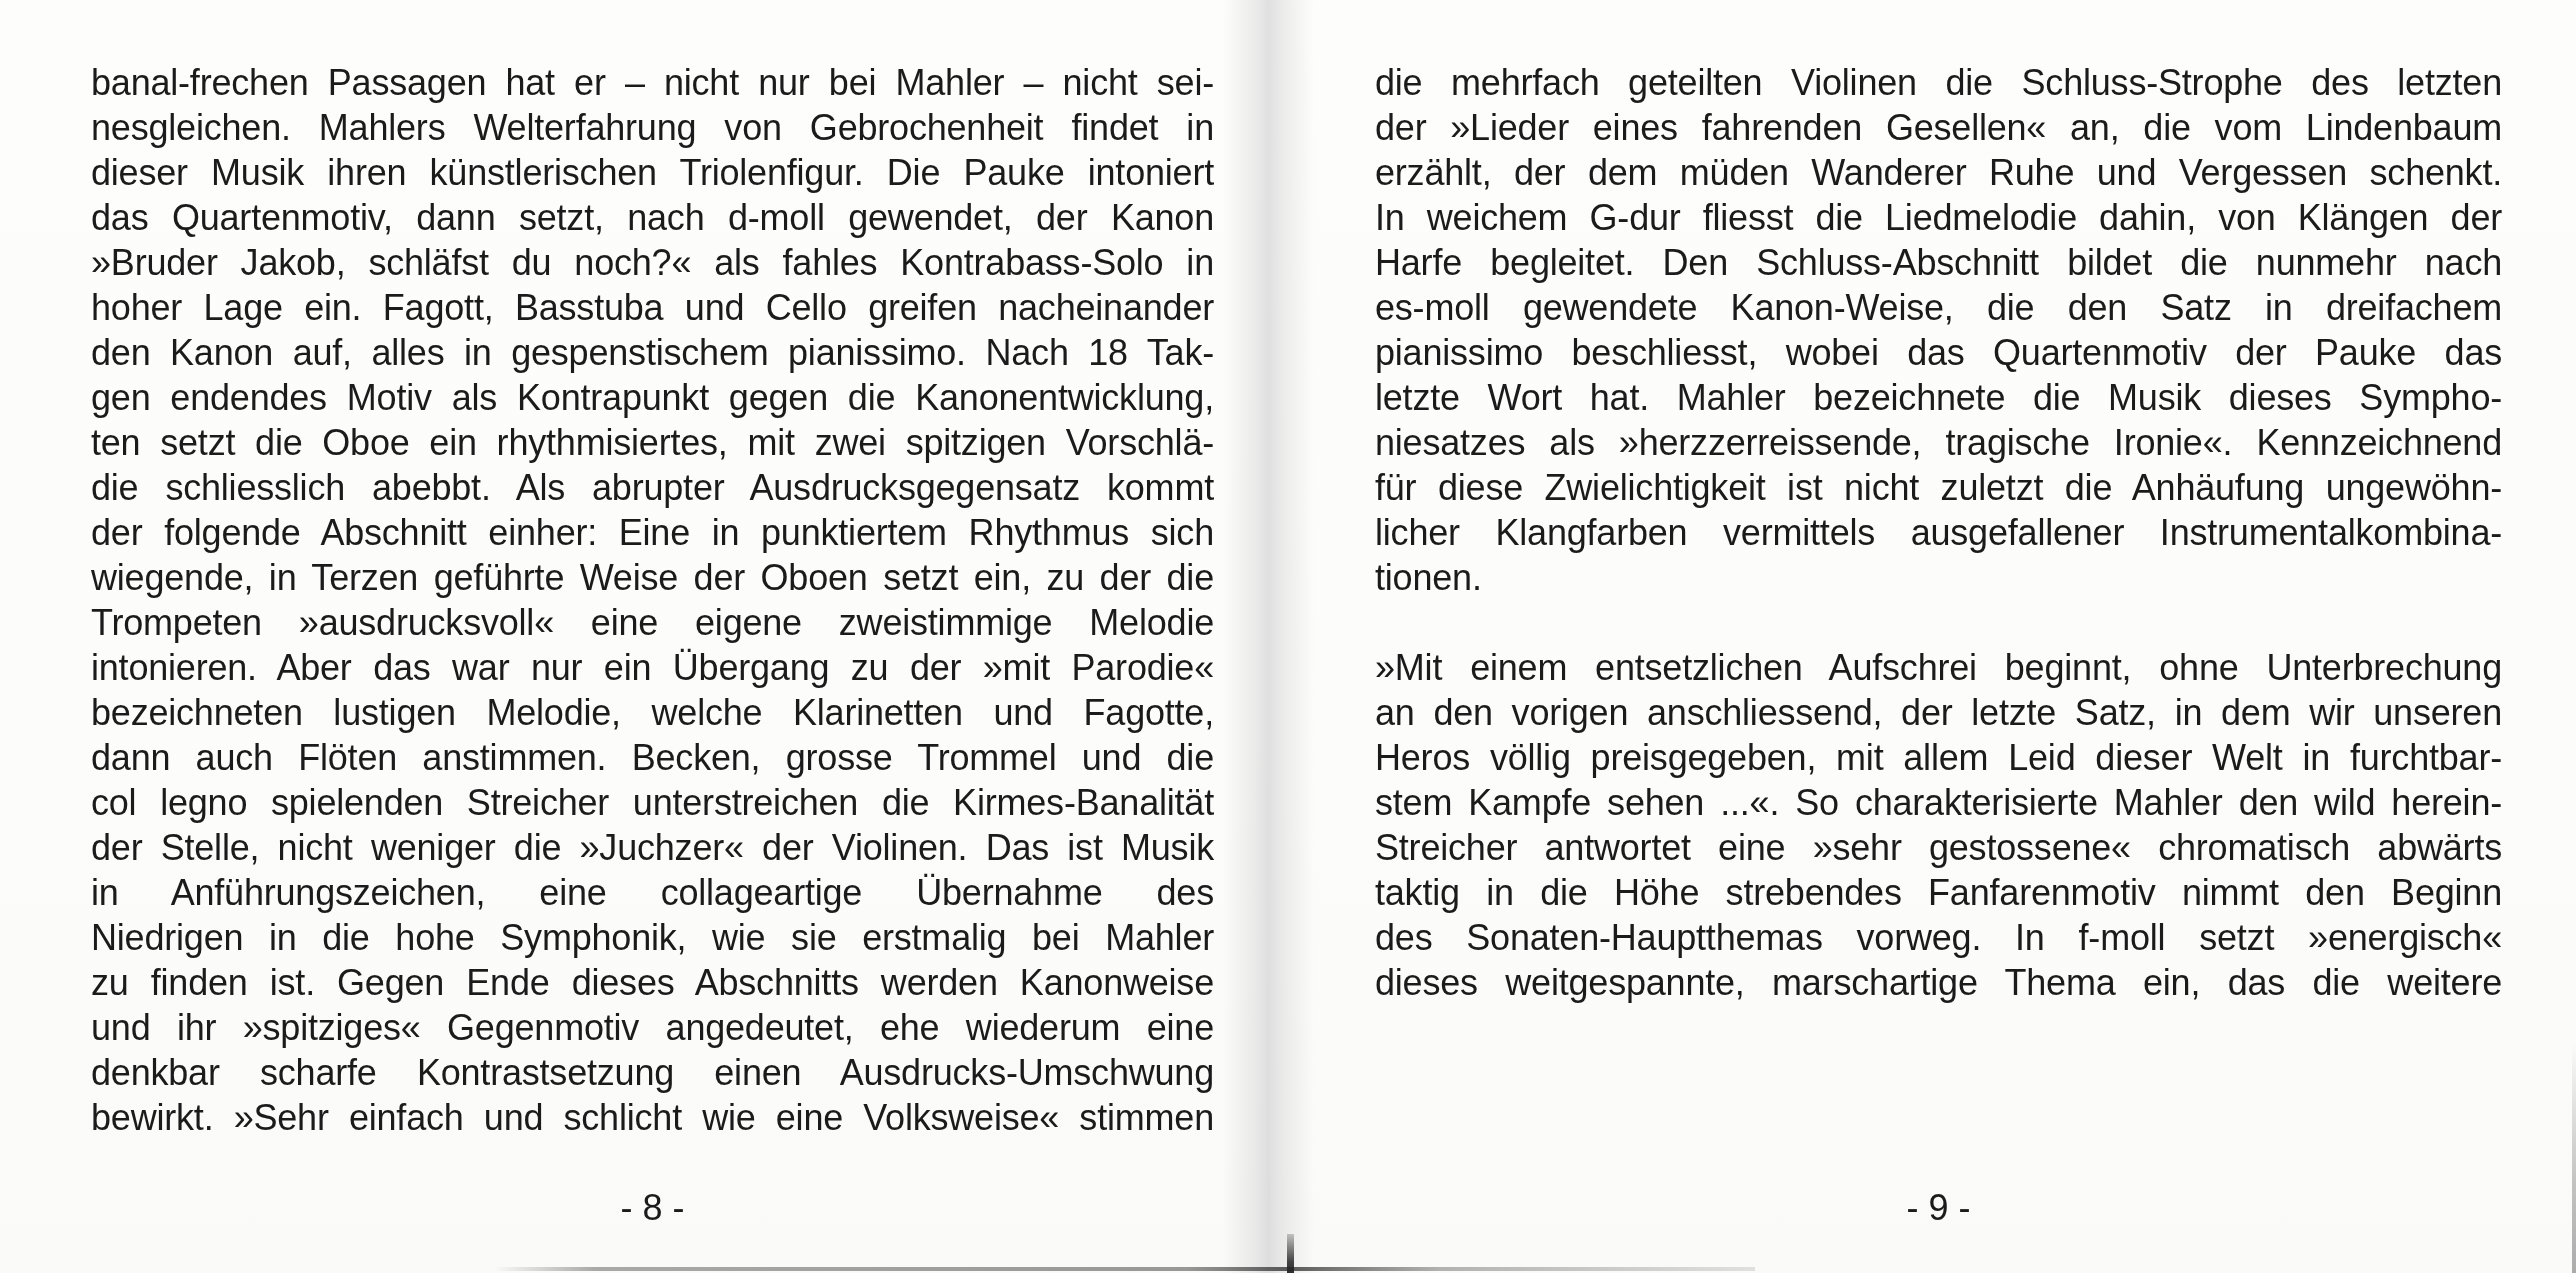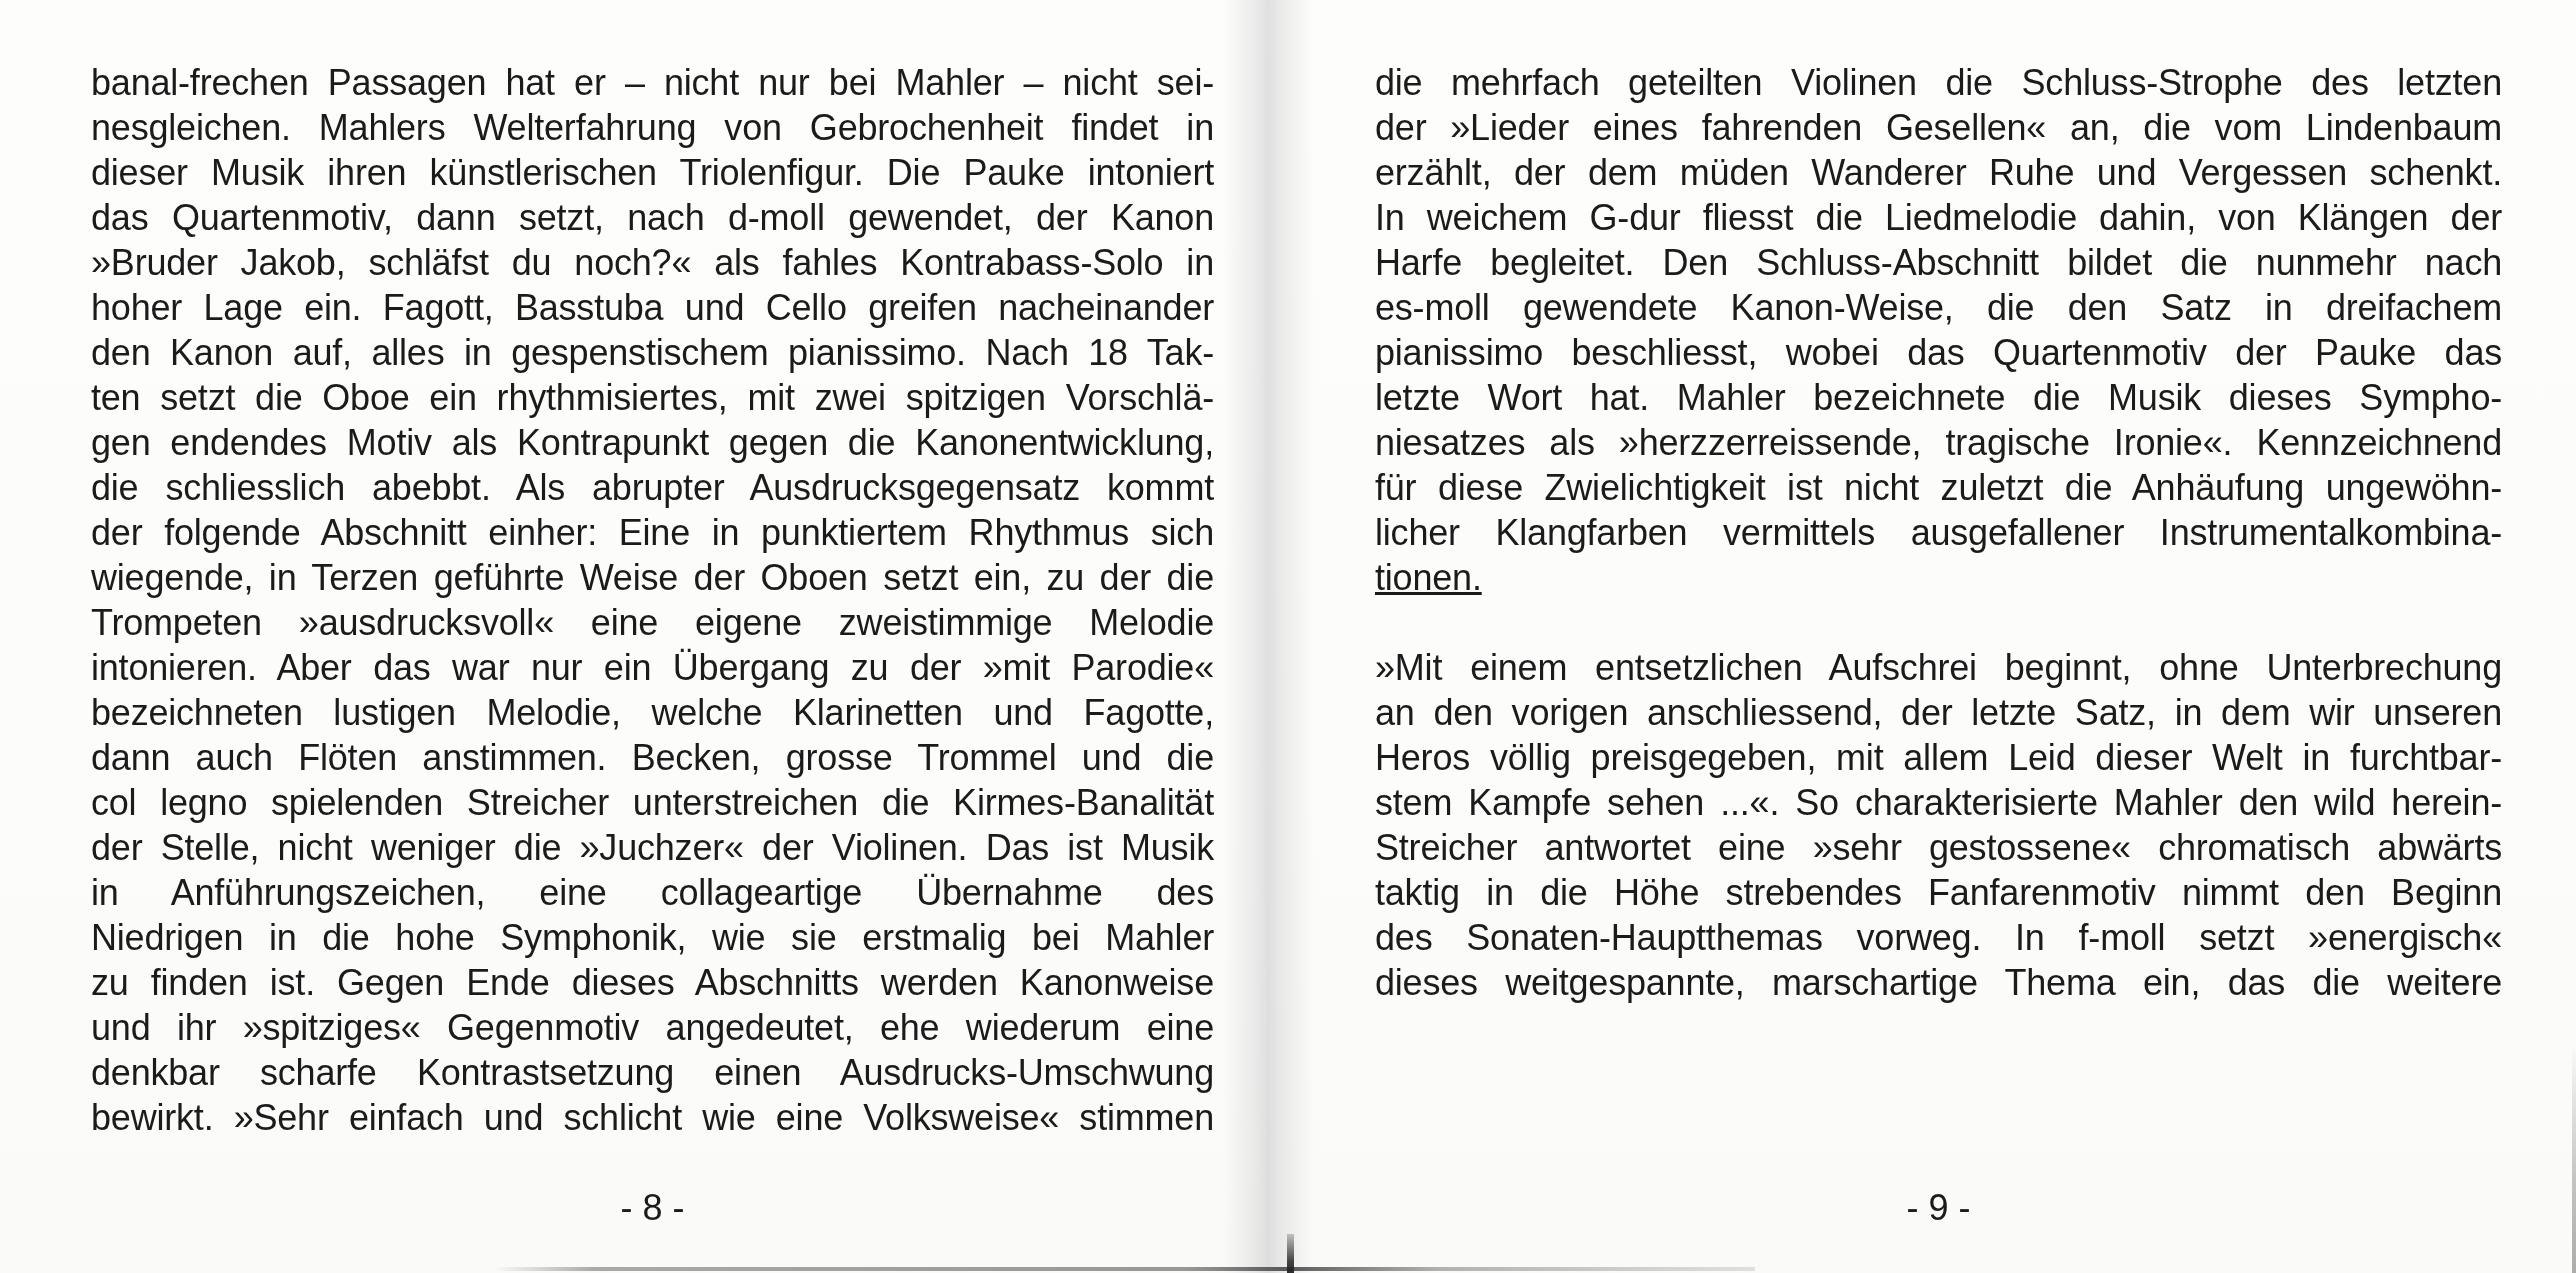--- a/index.html
+++ b/index.html
@@ -34,21 +34,20 @@
   .page-text.right { left: 1375px; width: 1127px; }
 
   .line {
     height: 45px;
     white-space: normal;
     text-align: justify;
     text-align-last: justify;
   }
   .line.para-end {
     text-align-last: left;
-    text-decoration: underline;
   }
   .para-spacer {
     height: 45px;
   }
   .page-number {
     position: absolute;
     top: 1185px;
     font-size: 36px;
     line-height: 45px;
     text-align: center;
@@ -111,22 +110,22 @@
 <div class="gutter-shadow"></div>
 
 <div class="page-text left" id="left-page-text">
     <div class="line">banal-frechen Passagen hat er – nicht nur bei Mahler – nicht sei-</div>
     <div class="line">nesgleichen. Mahlers Welterfahrung von Gebrochenheit findet in</div>
     <div class="line">dieser Musik ihren künstlerischen Triolenfigur. Die Pauke intoniert</div>
     <div class="line">das Quartenmotiv, dann setzt, nach d-moll gewendet, der Kanon</div>
     <div class="line">»Bruder Jakob, schläfst du noch?« als fahles Kontrabass-Solo in</div>
     <div class="line">hoher Lage ein. Fagott, Basstuba und Cello greifen nacheinander</div>
     <div class="line">den Kanon auf, alles in gespenstischem pianissimo. Nach 18 Tak-</div>
+    <div class="line">gen endendes Motiv als Kontrapunkt gegen die Kanonentwicklung,</div>
     <div class="line">ten setzt die Oboe ein rhythmisiertes, mit zwei spitzigen Vorschlä-</div>
-    <div class="line">gen endendes Motiv als Kontrapunkt gegen die Kanonentwicklung,</div>
     <div class="line">die schliesslich abebbt. Als abrupter Ausdrucksgegensatz kommt</div>
     <div class="line">der folgende Abschnitt einher: Eine in punktiertem Rhythmus sich</div>
     <div class="line">wiegende, in Terzen geführte Weise der Oboen setzt ein, zu der die</div>
     <div class="line">Trompeten »ausdrucksvoll« eine eigene zweistimmige Melodie</div>
     <div class="line">intonieren. Aber das war nur ein Übergang zu der »mit Parodie«</div>
     <div class="line">bezeichneten lustigen Melodie, welche Klarinetten und Fagotte,</div>
     <div class="line">dann auch Flöten anstimmen. Becken, grosse Trommel und die</div>
     <div class="line">col legno spielenden Streicher unterstreichen die Kirmes-Banalität</div>
     <div class="line">der Stelle, nicht weniger die »Juchzer« der Violinen. Das ist Musik</div>
     <div class="line">in Anführungszeichen, eine collageartige Übernahme des</div>

